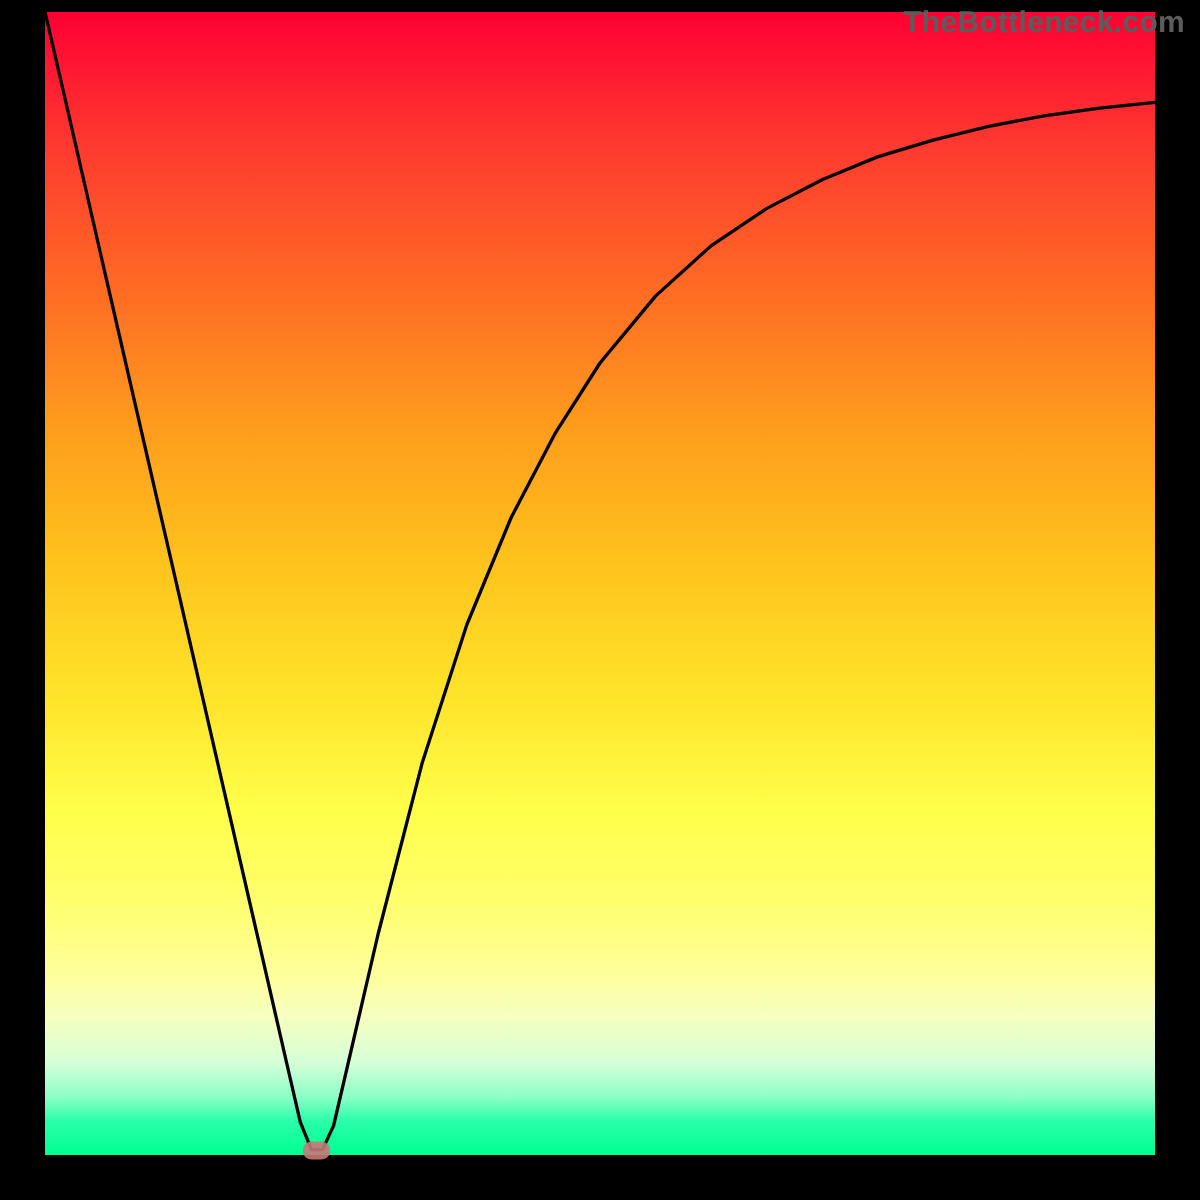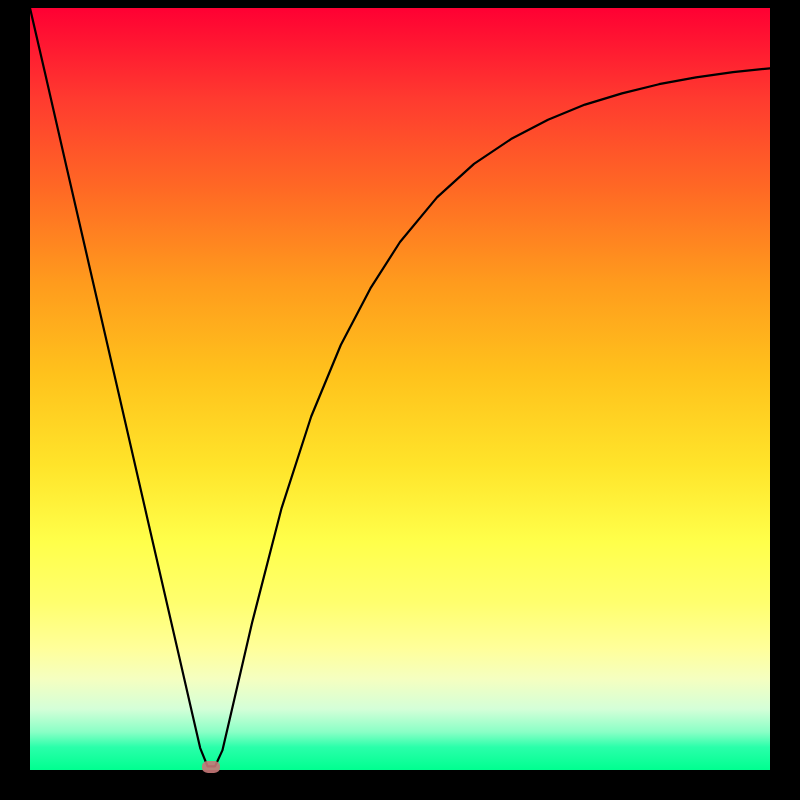--- a/index.html
+++ b/index.html
@@ -100,13 +100,14 @@
                L 592 85.4
                L 629 76.2
                L 666 69.3
                L 703 64.1
                L 740 60.3" fill="none" stroke="#000" stroke-width="2.2" stroke-linejoin="round" stroke-linecap="round"></path>
     </svg>
 
     <div class="marker" style="left:181px; top:759px;"></div>
   </div>
 
+  <div class="watermark">TheBottleneck.com</div>
 </div>
 
 </body></html>

